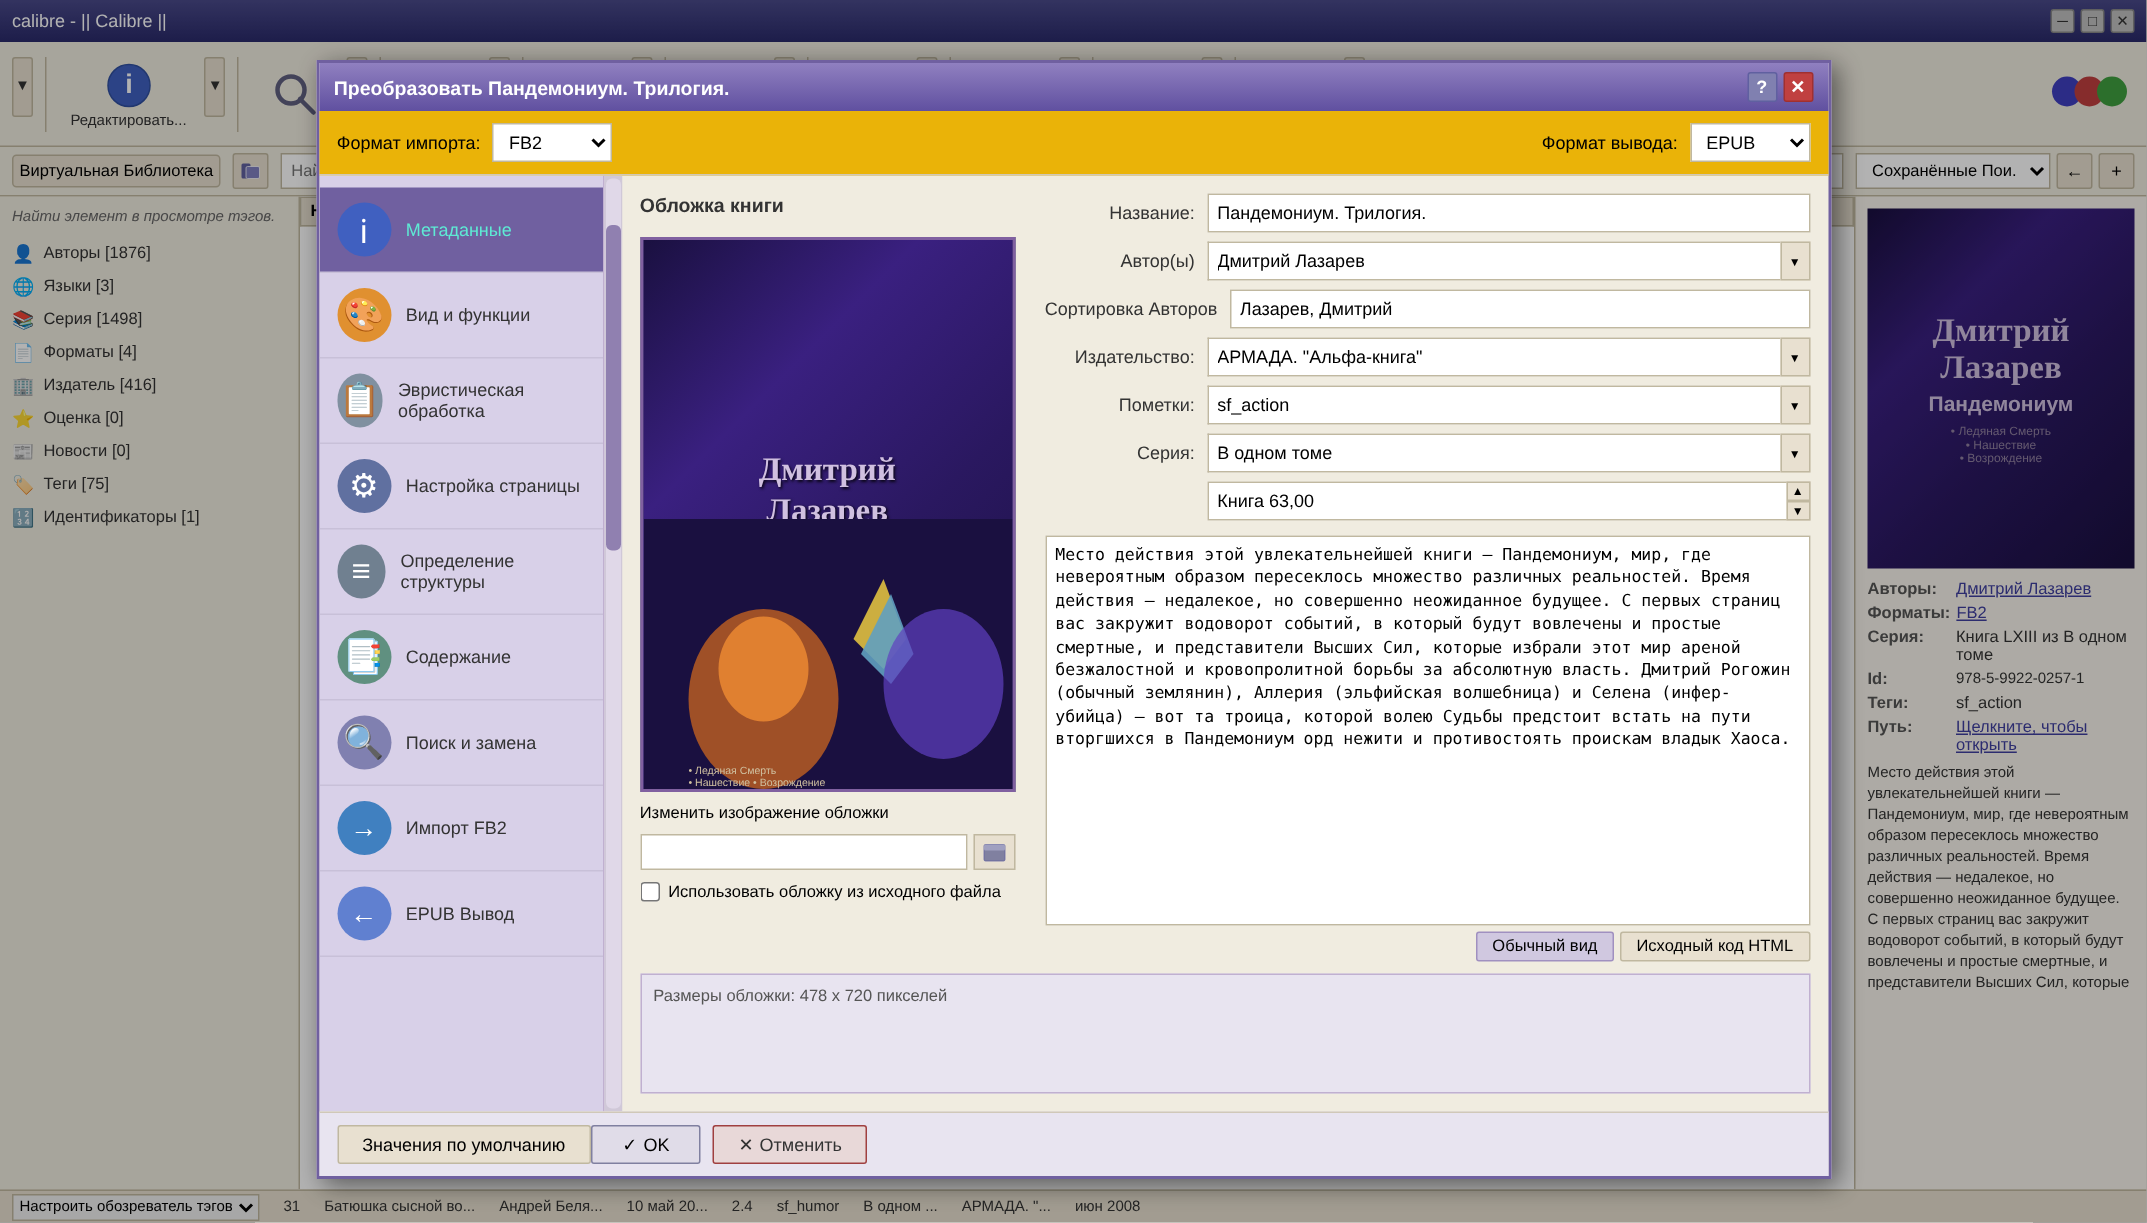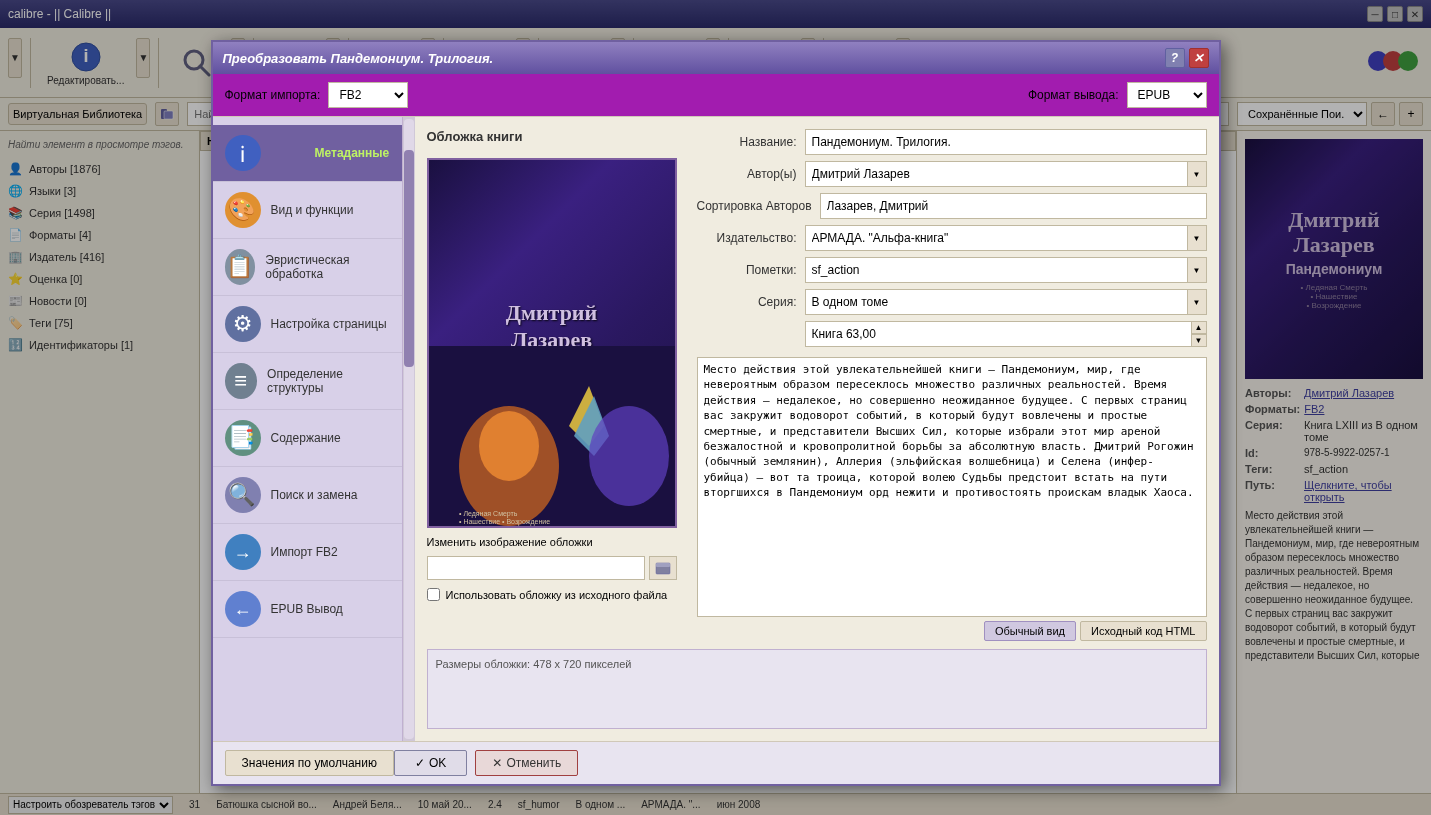--- a/index.html
+++ b/index.html
@@ -43,38 +43,38 @@
     .right-panel { width: 195px; background: #f8f4ec; border-left: 1px solid #c0b8a0; overflow-y: auto; padding: 8px; }
 
     
     .status-bar { height: 22px; background: #e8e0d0; border-top: 1px solid #c0b8a0; display: flex; align-items: center; padding: 0 8px; font-size: 10px; color: #333; gap: 16px; }
 
     
     .modal-overlay { position: fixed; top: 0; left: 0; width: 1431px; height: 815px; background: rgba(0,0,0,0.3); display: flex; align-items: flex-start; justify-content: center; padding-top: 40px; z-index: 100; }
 
     
     .modal { background: #f0ece0; border: 2px solid #7060a0; width: 1010px; min-height: 700px; display: flex; flex-direction: column; box-shadow: 4px 4px 16px rgba(0,0,0,0.5); }
-    .modal-title-bar { background: linear-gradient(to bottom, #9080c0, #6050a0); padding: 6px 10px; display: flex; align-items: center; justify-content: space-between; color: white; font-size: 13px; font-weight: bold; font-style: italic; }
+    .modal-title-bar { background: linear-gradient(to bottom, #9080c0, #6050a0); padding: 6px 10px; display: flex; align-items: center; justify-content: space-between; color: white; font-size: 13px; font-weight: bold; }
     .modal-close { width: 20px; height: 20px; background: #c04040; border: 1px solid #a03030; color: white; display: flex; align-items: center; justify-content: center; cursor: pointer; border-radius: 2px; font-size: 12px; font-weight: bold; }
     .modal-help { width: 20px; height: 20px; background: #8080b0; border: 1px solid #6060a0; color: white; display: flex; align-items: center; justify-content: center; cursor: pointer; border-radius: 2px; font-size: 12px; margin-right: 4px; }
     .modal-title-btns { display: flex; align-items: center; }
 
     
-    .modal-format-row { display: flex; align-items: center; justify-content: space-between; padding: 8px 12px; background: #a21caf; border-bottom: 1px solid #d0c8b8; }
+    .modal-format-row { display: flex; align-items: center; justify-content: space-between; padding: 8px 12px; background: #eab308; border-bottom: 1px solid #d0c8b8; }
     .format-group { display: flex; align-items: center; gap: 8px; font-size: 12px; }
     .format-select { height: 26px; border: 1px solid #c0b8a0; background: white; padding: 2px 6px; font-size: 12px; min-width: 80px; }
 
     
     .modal-body { display: flex; flex: 1; }
 
     
     .modal-nav { width: 190px; background: #d8d0e8; border-right: 1px solid #c0b0d0; padding: 8px 0; overflow-y: auto; }
     .nav-item { display: flex; align-items: center; padding: 10px 12px; cursor: pointer; gap: 10px; border-bottom: 1px solid #c8c0d8; }
     .nav-item.active { background: #7060a0; }
-    .nav-item.active .nav-label { color: #bef264; font-weight: bold; margin-left: 44px; }
+    .nav-item.active .nav-label { color: #5eead4; font-weight: normal; }
     .nav-icon { width: 36px; height: 36px; display: flex; align-items: center; justify-content: center; font-size: 22px; border-radius: 50%; }
     .nav-icon.blue { background: #4060c0; color: white; }
     .nav-icon.orange { background: #e09030; color: white; }
     .nav-icon.gray { background: #8090a0; color: white; }
     .nav-icon.darkgray { background: #6070a0; color: white; }
     .nav-icon.lines { background: #708090; color: white; }
     .nav-icon.content { background: #609080; color: white; }
     .nav-icon.search { background: #8080b0; color: white; }
     .nav-icon.import { background: #4080c0; color: white; }
     .nav-icon.export { background: #6080d0; color: white; }

